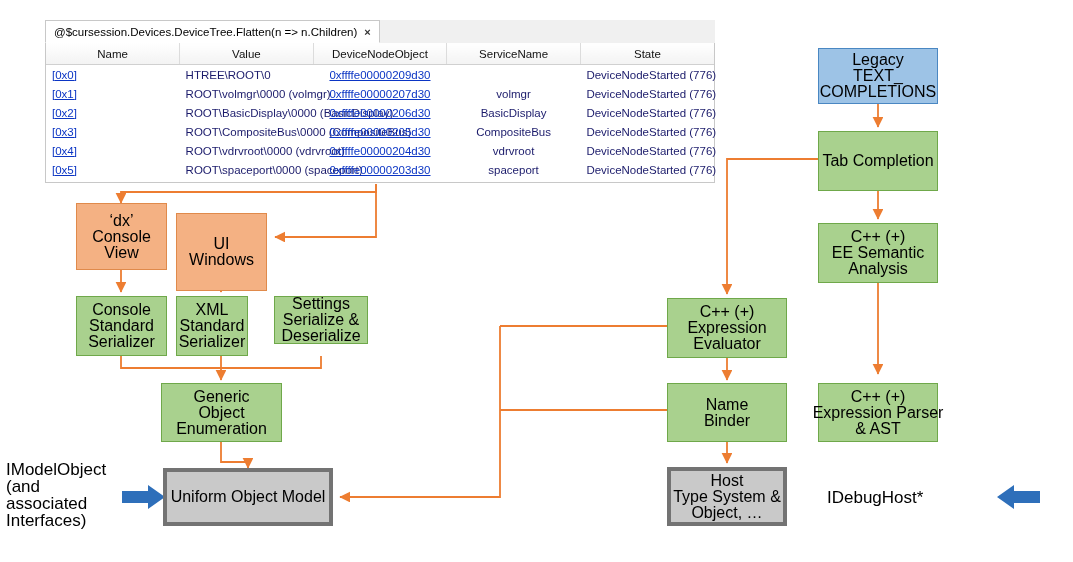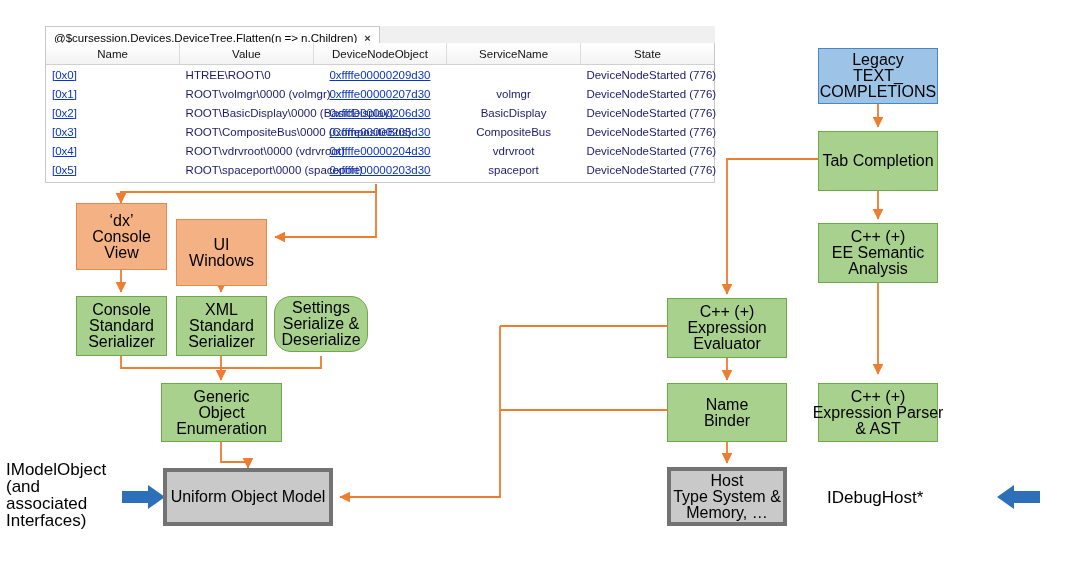--- a/index.html
+++ b/index.html
@@ -19,21 +19,21 @@
   
   #grid-window {
     position: absolute;
     left: 45px;
     top: 20px;
     width: 670px;
     height: 163px;
   }
   #tab-strip {
     position: absolute;
-    left: 0; top: 6px;
+    left: 0; top: 0;
     width: 670px;
     height: 23px;
     background: #f0f0f0;
     border-bottom: 1px solid #c8c8c8;
   }
   #tab-active {
     position: absolute;
     left: 0; top: 0;
     height: 23px;
     display: flex;
@@ -254,38 +254,38 @@
     <path d="M1040,491 L1014,491 L1014,485 L997,497 L1014,509 L1014,503 L1040,503 z"></path>
   </g>
 </svg>
 
 <div class="node n-orange" style="left:76px;  top:203px; width:91px;  height:67px;">
   <span class="ln">‘dx’</span>
   <span class="ln">Console</span>
   <span class="ln">View</span>
 </div>
 
-<div class="node n-orange" style="left:176px; top:219px; width:91px;  height:67px;">
+<div class="node n-orange" style="left:176px; top:213px; width:91px;  height:78px;">
   <span class="ln">UI</span>
   <span class="ln">Windows</span>
 </div>
 
 <div class="node n-green" style="left:76px;  top:296px; width:91px;  height:60px;">
   <span class="ln">Console</span>
   <span class="ln">Standard</span>
   <span class="ln">Serializer</span>
 </div>
 
-<div class="node n-green" style="left:176px; top:296px; width:91px;  height:60px;justify-content:center;">
+<div class="node n-green" style="left:176px; top:296px; width:72px;  height:60px;justify-content:center;">
   <span class="ln">XML</span>
   <span class="ln">Standard</span>
   <span class="ln">Serializer</span>
 </div>
 
-<div class="node n-green" style="left:274px; top:296px; width:94px;  height:56px;border-radius:17px;">
+<div class="node n-green" style="left:274px; top:296px; width:94px;  height:48px;">
   <span class="ln">Settings</span>
   <span class="ln">Serialize &amp;</span>
   <span class="ln">Deserialize</span>
 </div>
 
 <div class="node n-green" style="left:161px; top:383px; width:121px; height:59px;">
   <span class="ln">Generic</span>
   <span class="ln">Object</span>
   <span class="ln">Enumeration</span>
 </div>
@@ -323,21 +323,21 @@
 
 <div class="node n-green" style="left:818px; top:383px; width:120px; height:59px;">
   <span class="ln">C++ (+)</span>
   <span class="ln">Expression Parser</span>
   <span class="ln">&amp; AST</span>
 </div>
 
 <div class="node n-grey" style="left:667px; top:467px; width:120px; height:59px;">
   <span class="ln">Host</span>
   <span class="ln">Type System &amp;</span>
-  <span class="ln">Memory, …</span>
+  <span class="ln">Object, …</span>
 </div>
 
 <div class="sidelabel" style="left:6px; top:461px; width:115px;">
   <div>IModelObject</div>
   <div>(and associated</div>
   <div>Interfaces)</div>
 </div>
 
 <div class="sidelabel" style="left:1047px; top:489px;">
   <div style="position:absolute; left:-220px; top:0; white-space:nowrap;">IDebugHost*</div>

